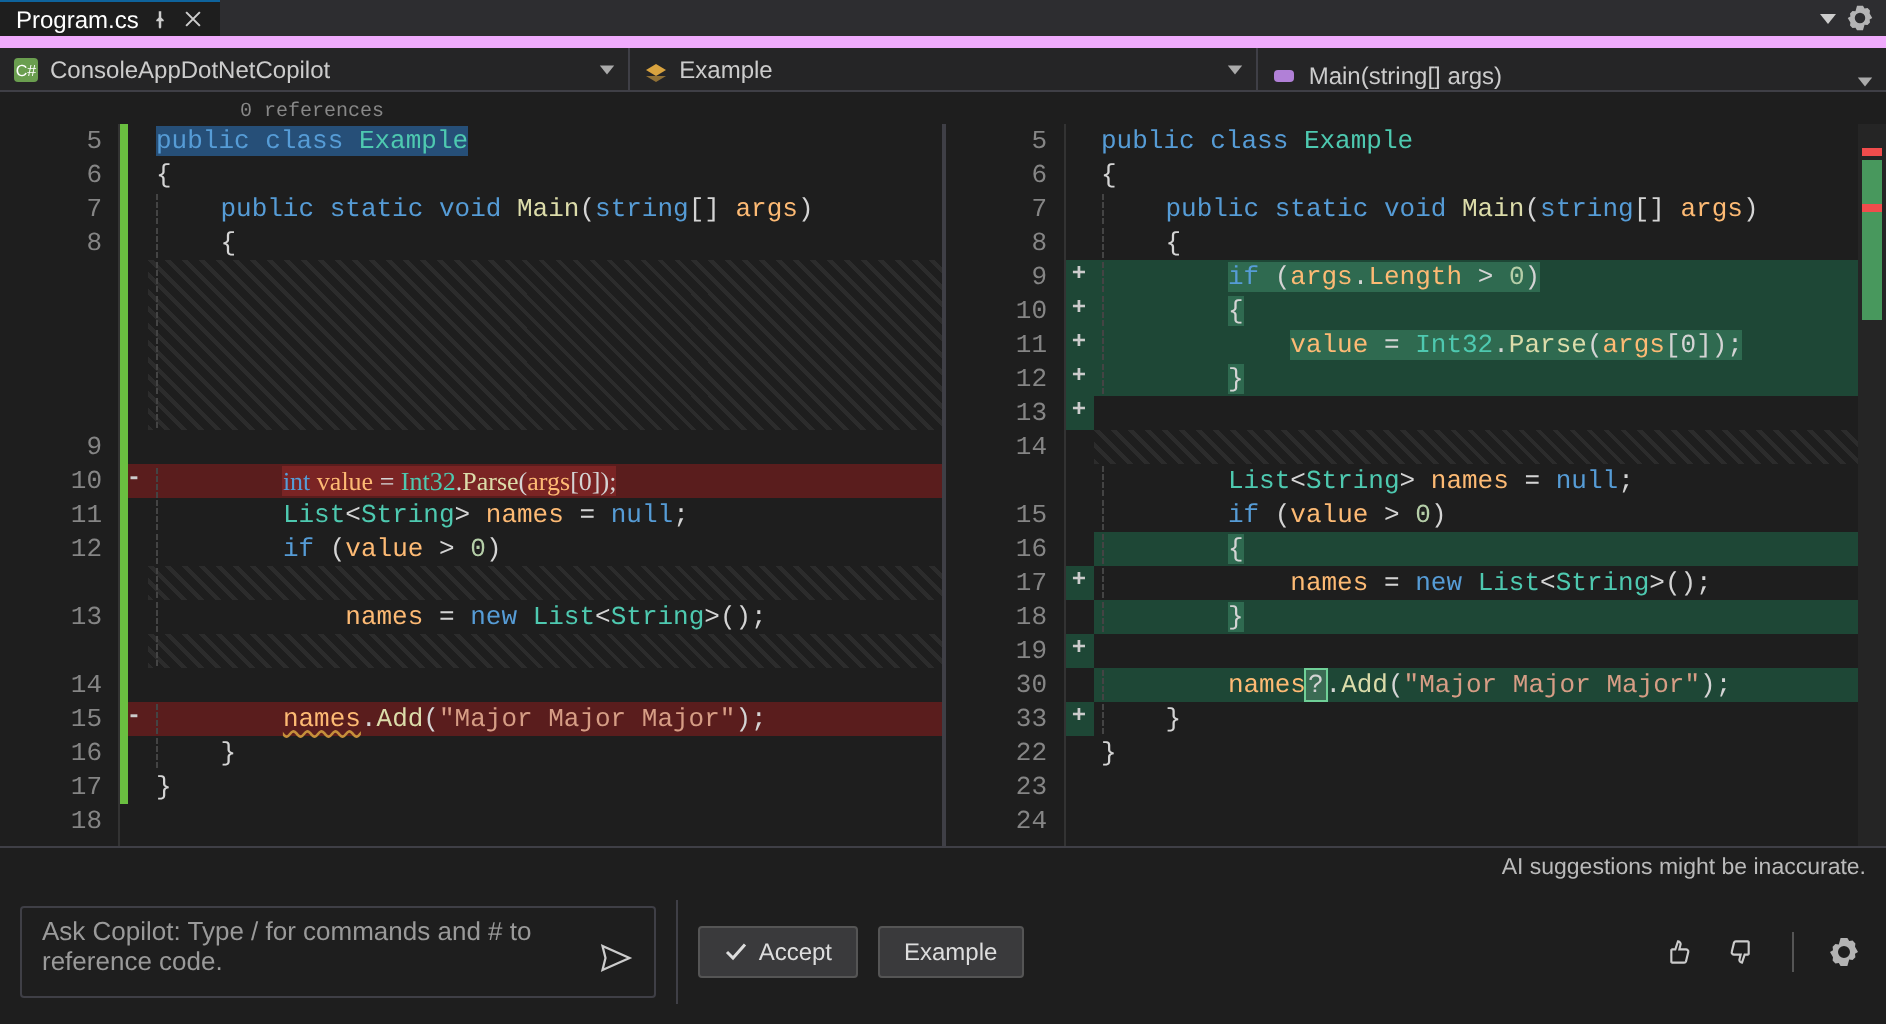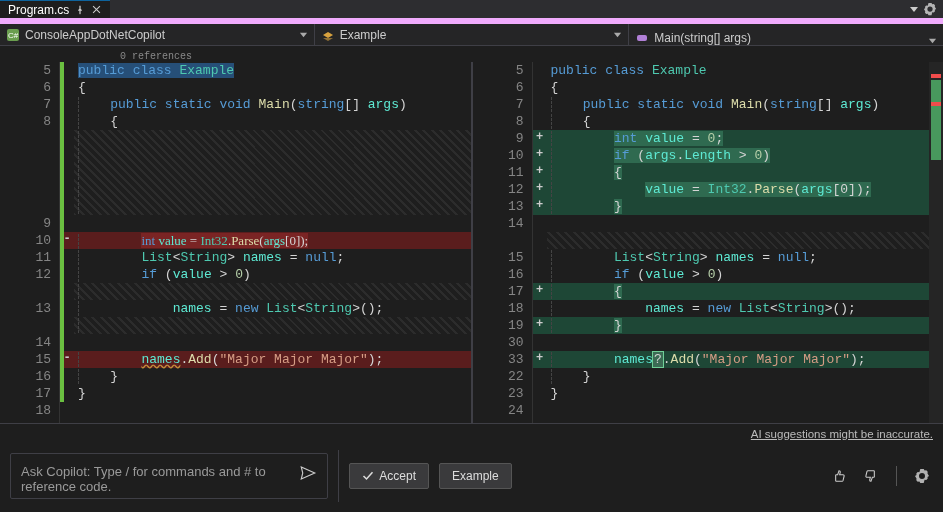--- a/index.html
+++ b/index.html
@@ -145,21 +145,21 @@
   }
   .sel-blue { background: #264f78; }
   .q-box { background:#3b6b54; outline:1px solid #6fcf97; padding:0 1px;}
   .squiggle { text-decoration: underline wavy #c58f3a; text-decoration-skip-ink: none; }
 
   
   .kw   { color: #569cd6; }
   .type { color: #4ec9b0; }
   .meth { color: #dcdcaa; }
   .str  { color: #d69d85; }
-  .var  { color: #5eead4; }
+  .var  { color: #fdba74; }
   .num  { color: #b5cea8; }
   .pun  { color: #d4d4d4; }
   .op   { color: #d4d4d4; }
 
   
   .mini {
     width: 14px;
     background: #252525;
     position: relative;
     flex: none;
@@ -173,32 +173,31 @@
     border-top: 1px solid #3f3f46;
     background: #1e1e1e;
     font-family: 'Segoe UI', Arial, sans-serif;
     font-size: 12px;
   }
   .ai-warn {
     text-align: right;
     color: #bbb;
     padding: 4px 10px 2px;
     font-size: 11.5px;
-    text-decoration: underline;
   }
   .bottom-row {
     display: flex;
     align-items: center;
     padding: 8px 10px 10px;
     gap: 10px;
   }
   .ask-box {
     flex: 1;
     display: flex;
-    align-items: flex-start;
+    align-items: flex-end;
     color: #9a9a9a;
     border: 1px solid #3f3f46;
     border-radius: 2px;
     padding: 10px 10px;
     font-size: 13px;
     height: 46px;
   }
   .ask-box .send { margin-left:auto; }
   .btn {
     background: #3a3a3c;
@@ -423,21 +422,20 @@
       <div class="mk" style="background:#1e4736">+</div>
       <div class="mk"></div>
         <div class="mk"></div>
         <div class="mk"></div>
     </div>
     <div class="code-col">
       <div class="row"><span class="kw">public</span> <span class="kw">class</span> <span class="type">Example</span></div>
       <div class="row"><span class="pun">{</span></div>
       <div class="row"><span class="indent-guide">    </span><span class="kw">public</span> <span class="kw">static</span> <span class="kw">void</span> <span class="meth">Main</span><span class="pun">(</span><span class="kw">string</span><span class="pun">[] </span><span class="var">args</span><span class="pun">)</span></div>
       <div class="row"><span class="indent-guide">    </span><span class="pun">{</span></div>
-      <div class="row hl-add-line"><span class="indent-guide">    </span>    <span class="hl-add-strong"><span class="kw">int</span> <span class="var">value</span> <span class="op">=</span> <span class="num">0</span>;</span></div>
       <div class="row hl-add-line"><span class="indent-guide">    </span>    <span class="hl-add-strong"><span class="kw">if</span> (<span class="var">args</span>.<span class="var">Length</span> <span class="op">&gt;</span> <span class="num">0</span>)</span></div>
       <div class="row hl-add-line"><span class="indent-guide">    </span>    <span class="hl-add-strong">{</span></div>
       <div class="row hl-add-line"><span class="indent-guide">    </span>        <span class="hl-add-strong"><span class="var">value</span> <span class="op">=</span> <span class="type">Int32</span>.<span class="meth">Parse</span>(<span class="var">args</span><span class="pun">[0]</span>);</span></div>
       <div class="row hl-add-line"><span class="indent-guide">    </span>    <span class="hl-add-strong">}</span></div>
       <div class="row"></div>
       <div class="row hl-hatch"></div>
       <div class="row"><span class="indent-guide">    </span>    <span class="type">List</span><span class="pun">&lt;</span><span class="type">String</span><span class="pun">&gt;</span> <span class="var">names</span> <span class="op">=</span> <span class="kw">null</span><span class="pun">;</span></div>
       <div class="row"><span class="indent-guide">    </span>    <span class="kw">if</span> <span class="pun">(</span><span class="var">value</span> <span class="op">&gt;</span> <span class="num">0</span><span class="pun">)</span></div>
       <div class="row hl-add-line"><span class="indent-guide">    </span>    <span class="hl-add-strong">{</span></div>
       <div class="row"><span class="indent-guide">    </span>        <span class="var">names</span> <span class="op">=</span> <span class="kw">new</span> <span class="type">List</span><span class="pun">&lt;</span><span class="type">String</span><span class="pun">&gt;();</span></div>

